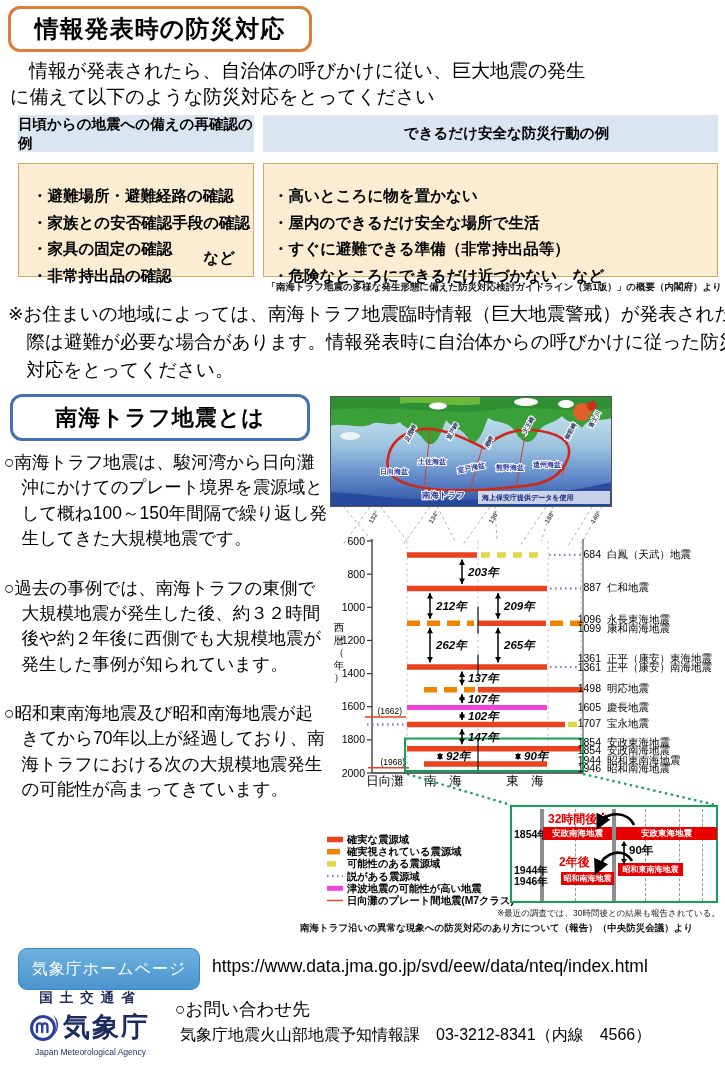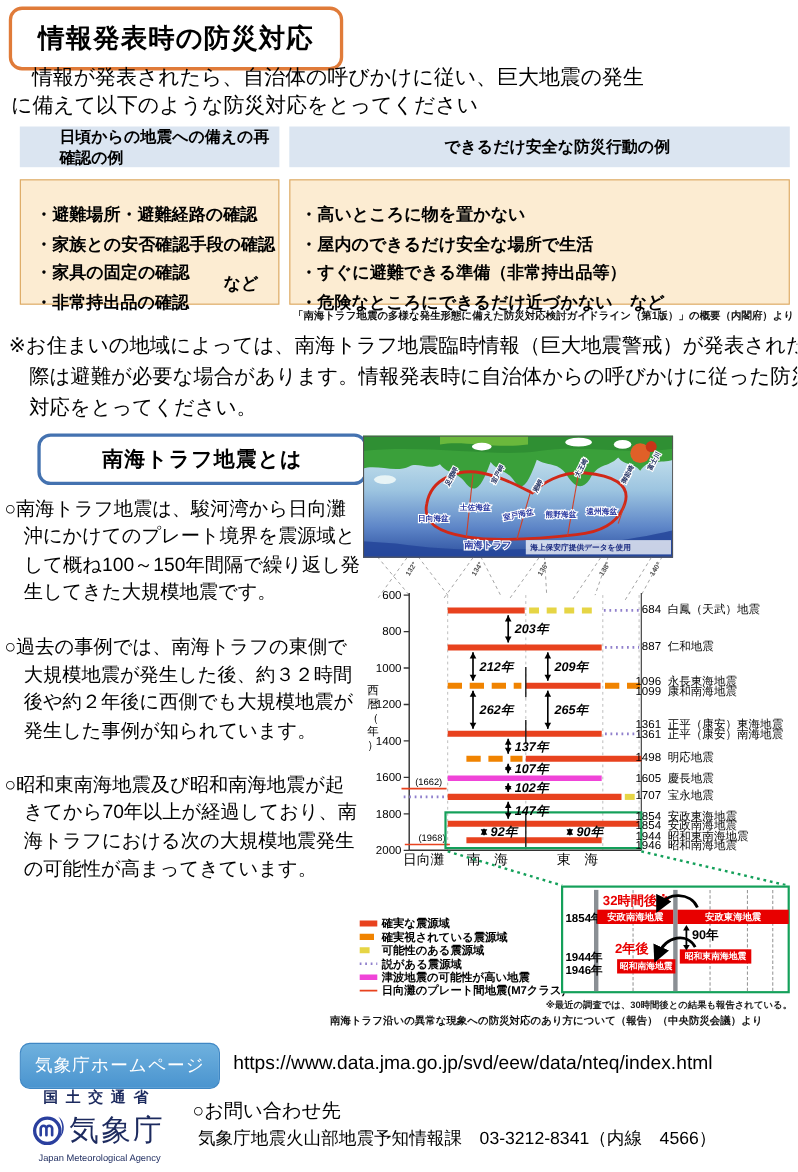--- a/index.html
+++ b/index.html
@@ -2,26 +2,26 @@
 <html><head>
 <meta charset="utf-8">
 <style>
   html,body{margin:0;padding:0;background:#fff;}
   .page{position:relative;width:725px;height:1065px;background:#fff;overflow:hidden;
         font-family:"Liberation Sans","DejaVu Sans",sans-serif;color:#000;}
   .abs{position:absolute;}
   
   .title-box{box-sizing:border-box;border-radius:12px;background:#fff;font-weight:bold;
              display:flex;align-items:center;justify-content:center;}
-  .title-orange{left:8px;top:6px;width:304px;height:58px;border:3px solid #e07b39;font-size:24px;letter-spacing:1px;}
-  .title-blue{left:10px;top:394px;width:300px;height:47px;border:3px solid #4472b0;font-size:19px;letter-spacing:1px;margin-left:24px;}
+  .title-orange{left:8px;top:6px;width:304px;height:46px;border:3px solid #e07b39;font-size:24px;letter-spacing:1px;}
+  .title-blue{left:10px;top:394px;width:300px;height:47px;border:3px solid #4472b0;font-size:22px;letter-spacing:1px;}
   .intro{left:10px;top:58px;width:710px;font-size:19px;line-height:1.35;white-space:pre-line;}
   .thead{box-sizing:border-box;background:#dbe5f1;font-weight:bold;font-size:14.5px;
          display:flex;align-items:center;justify-content:center;top:115px;height:37px;}
-  .thead-left{left:18px;width:236px;padding-left:36px;}
+  .thead-left{left:18px;width:236px;}
   .thead-right{left:263px;width:455px;padding-left:32px;}
   .cream{box-sizing:border-box;top:163px;height:114px;background:#fcecd2;border:1.5px solid #dba75f;}
   .cream-left{left:18px;width:236px;}
   .cream-right{left:263px;width:455px;}
   .cream .item{font-size:15.5px;font-weight:bold;line-height:26.5px;}
   .cream-left .item{padding-left:13px;}
   .cream-right .item{padding-left:9px;}
   .cream{padding-top:19px;}
   .nado{position:absolute;right:18px;bottom:7px;font-size:15.5px;font-weight:bold;}
   .guide-cap{left:0;top:281px;width:722px;text-align:right;font-size:9.5px;font-weight:bold;color:#111;}
@@ -34,31 +34,31 @@
   #map-svg{position:absolute;left:5px;top:3px;}
   #chart-svg{position:absolute;left:0;top:0;}
   
   .inset{left:510px;top:805px;width:208px;height:98px;box-sizing:border-box;border:2px solid #14a05a;background:#fff;}
   .inset .vbar{position:absolute;top:2px;height:92px;width:3.5px;background:#8a8f94;}
   .inset .vdash{position:absolute;top:2px;height:92px;width:0;border-left:1px dashed #9a9a9a;}
   .inset .rbar{position:absolute;height:13px;background:#e80000;color:#fff;font-weight:bold;
                display:flex;align-items:center;justify-content:center;}
   .inset .rlab{position:absolute;font-weight:bold;font-size:10.5px;}
   .inset .when{position:absolute;color:#e80000;font-weight:bold;font-size:12px;}
-  .inset-note{left:395px;top:908px;width:325px;text-align:right;font-size:8.5px;font-weight:bold;color:#222;}
+  .inset-note{left:395px;top:908px;width:325px;text-align:right;font-size:8.5px;font-weight:normal;color:#222;}
   .fig-source{left:300px;top:922px;width:425px;font-size:9.5px;font-weight:bold;color:#111;}
   
   .jma-btn{left:18px;top:948px;width:180px;height:40px;border-radius:9px;cursor:pointer;
            background:linear-gradient(#6fb1de,#4a94cf);border:1px solid #3f87c4;color:#fff;
            font-size:16px;display:flex;align-items:center;justify-content:center;letter-spacing:1px;text-align:center;}
   .url{left:212px;top:956px;font-size:17.5px;color:#000;text-decoration:none;}
   .logo{left:28px;top:989px;width:125px;color:#1c2a5e;}
   .logo .ministry{font-size:13.5px;font-weight:bold;letter-spacing:7px;text-align:center;}
   .logo .row{display:flex;align-items:center;margin-top:2px;}
-  .logo .agency{font-size:27px;font-weight:normal;letter-spacing:2px;margin-left:3px;}
+  .logo .agency{font-size:27px;font-weight:bold;letter-spacing:2px;margin-left:3px;}
   .logo .eng{font-size:8.5px;margin-top:2px;text-align:center;}
   .contact1{left:175px;top:997px;font-size:17.5px;}
   .contact2{left:180px;top:1025px;font-size:16px;}
 </style>
 </head>
 <body>
 
 <div class="page">
 
   <div class="abs title-box title-orange">

